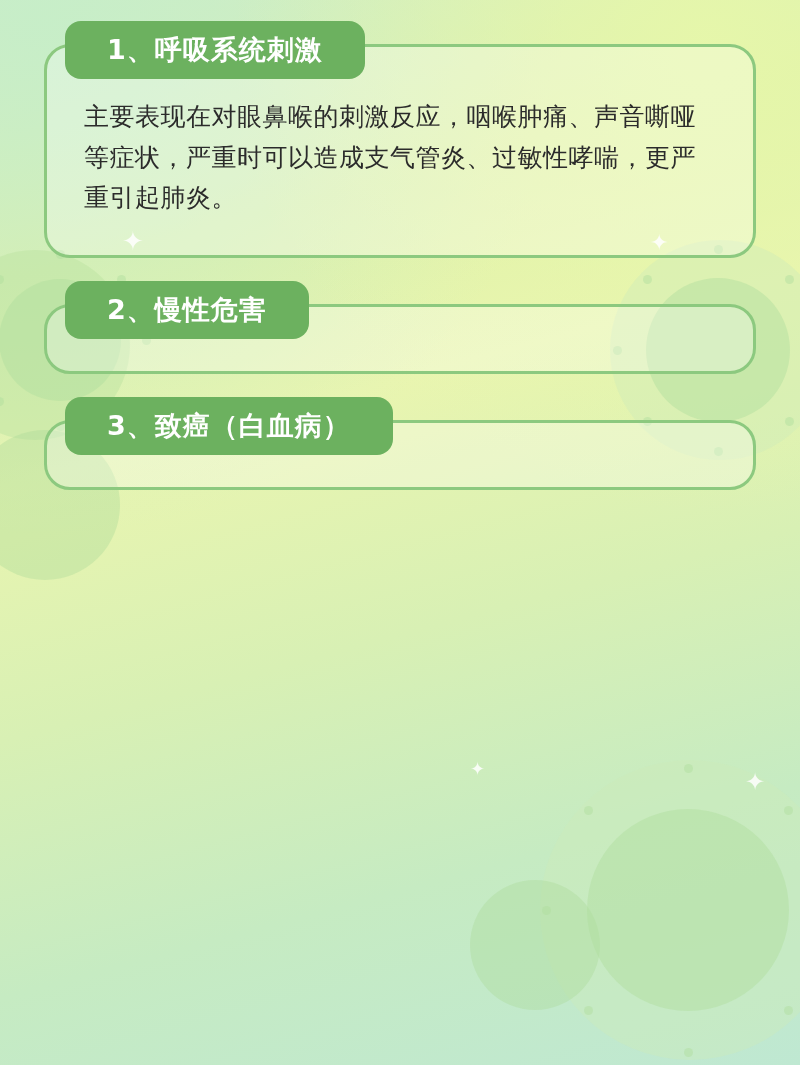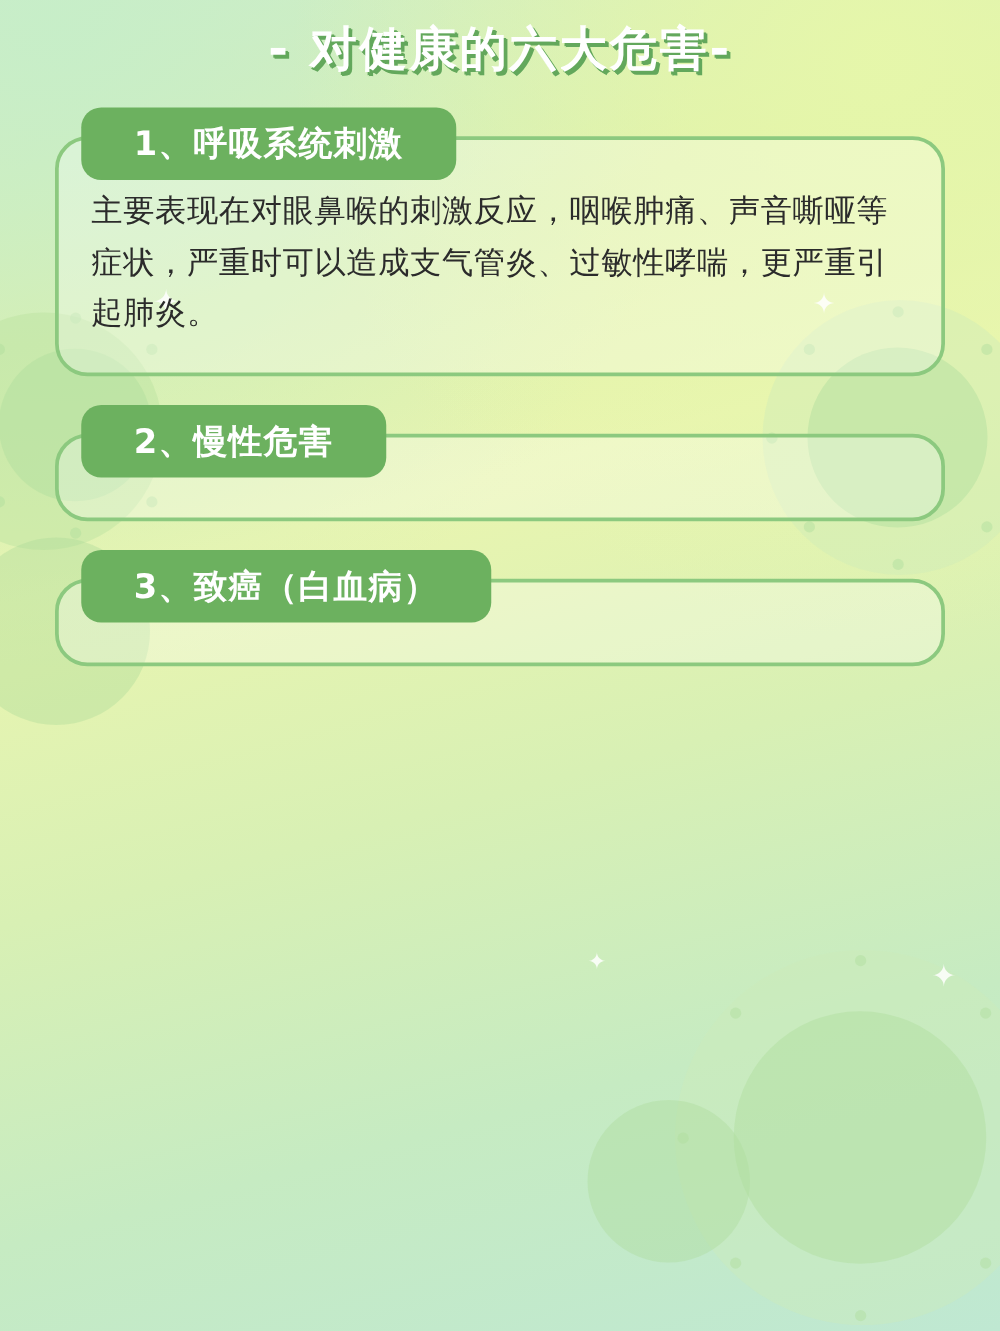--- a/index.html
+++ b/index.html
@@ -113,22 +113,22 @@
     background: #6cb15f;
     color: #ffffff;
     font-family: "DejaVu Sans", "Liberation Sans", sans-serif;
     font-weight: bold;
     font-size: 27px;
     letter-spacing: 1px;
     border-radius: 16px;
     white-space: nowrap;
   }
   .card-body {
-    margin: 0;
-    font-family: Liberation Serif, serif;
+    margin: 11px;
+    font-family: Liberation Sans, sans-serif;
     font-size: 25px;
     line-height: 1.62;
     color: #2b2b2b;
     letter-spacing: 0.5px;
   }
   .card-3 { margin-bottom: 0; }
 </style>
 </head>
 <body>
 
@@ -176,21 +176,20 @@
     <div class="spike" style="transform: translate(-100px, -100px);"></div>
   </div>
 
   <span class="sparkle" style="left:122px; top:228px; font-size:26px;">✦</span>
   <span class="sparkle" style="left:650px; top:232px; font-size:22px;">✦</span>
   <span class="sparkle" style="left:745px; top:770px; font-size:24px;">✦</span>
   <span class="sparkle" style="left:470px; top:760px; font-size:18px;">✦</span>
 
   <div class="content">
 
-    <div class="subtitle">- 对健康的六大危害-</div>
 
     <div class="cards">
 
       <div class="card card-1">
         <div class="card-title">1、呼吸系统刺激</div>
         <p class="card-body">主要表现在对眼鼻喉的刺激反应，咽喉肿痛、声音嘶哑等症状，严重时可以造成支气管炎、过敏性哮喘，更严重引起肺炎。</p>
       </div>
 
       <div class="card card-2">
         <div class="card-title">2、慢性危害</div>

